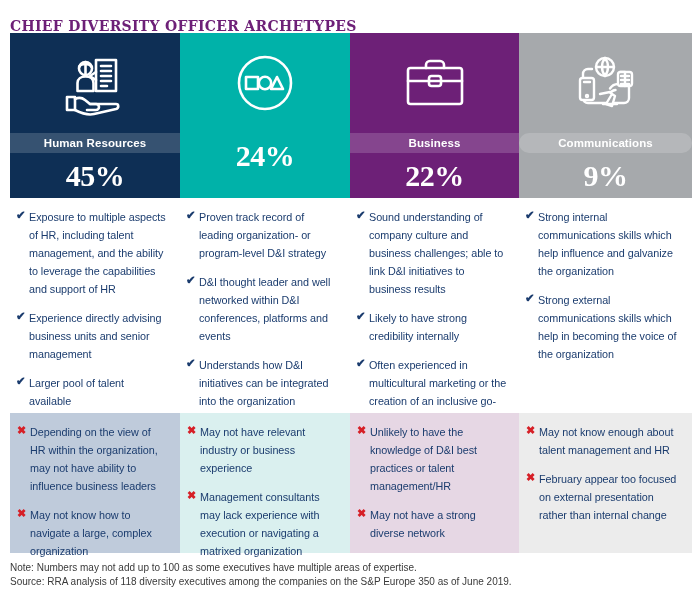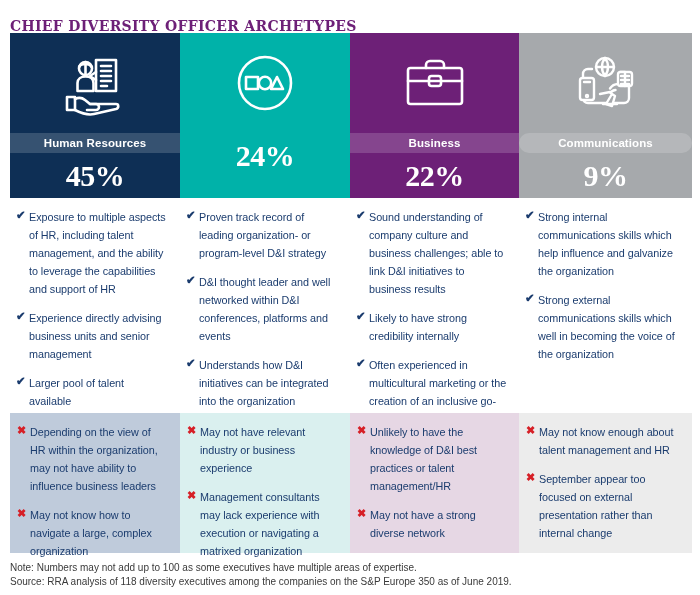--- a/index.html
+++ b/index.html
@@ -244,21 +244,21 @@
           <span class="btxt">Often experienced in multicultural marketing or the creation of an inclusive go-to-market strategy for the company</span>
         </div>
       </div>
       <div class="pro-col" style="width: 173px;">
         <div class="bullet">
           <span class="mark">✔</span>
           <span class="btxt">Strong internal communications skills which help influence and galvanize the organization</span>
         </div>
         <div class="bullet">
           <span class="mark">✔</span>
-          <span class="btxt">Strong external communications skills which well in becoming the voice of the organization</span>
+          <span class="btxt">Strong external communications skills which help in becoming the voice of the organization</span>
         </div>
       </div>
     </div>
 
   <div id="cons">
       <div class="con-col" style="width: 170px; background: rgb(191, 203, 219);">
         <div class="bullet">
           <span class="mark x">✖</span>
           <span class="btxt">Depending on the view of HR within the organization, may not have ability to influence business leaders</span>
         </div>
@@ -287,21 +287,21 @@
           <span class="btxt">May not have a strong diverse network</span>
         </div>
       </div>
       <div class="con-col" style="width: 173px; background: rgb(236, 236, 236);">
         <div class="bullet">
           <span class="mark x">✖</span>
           <span class="btxt">May not know enough about talent management and HR</span>
         </div>
         <div class="bullet">
           <span class="mark x">✖</span>
-          <span class="btxt">September appear too focused on external presentation rather than internal change</span>
+          <span class="btxt">February appear too focused on external presentation rather than internal change</span>
         </div>
       </div>
     </div>
 
   <div id="foot">
     <div>Note: Numbers may not add up to 100 as some executives have multiple areas of expertise.</div>
     <div>Source: RRA analysis of 118 diversity executives among the companies on the S&amp;P Europe 350 as of June 2019.</div>
   </div>
 
 </div>

